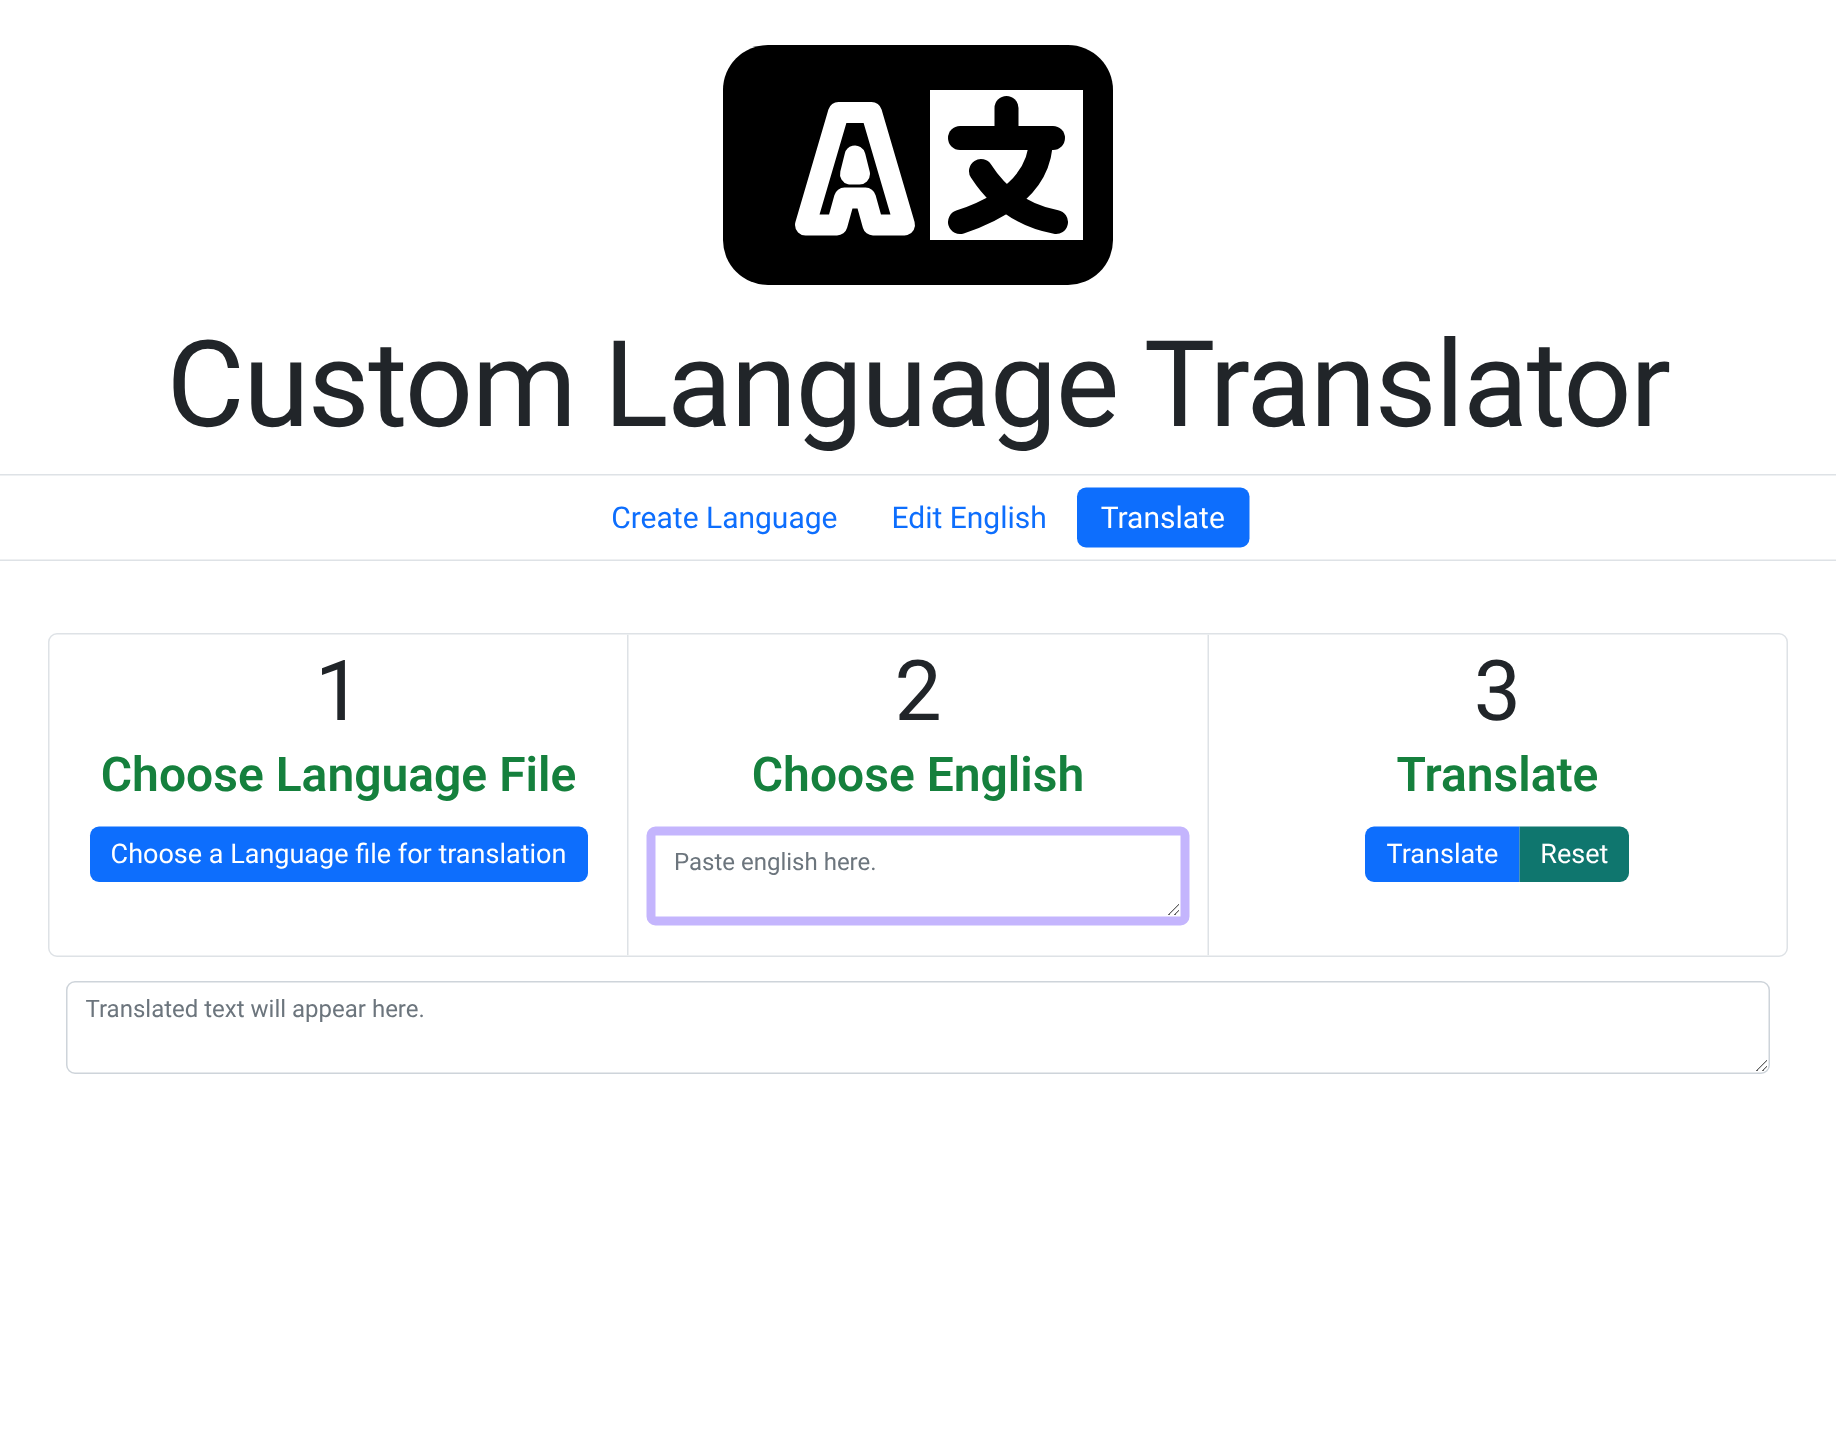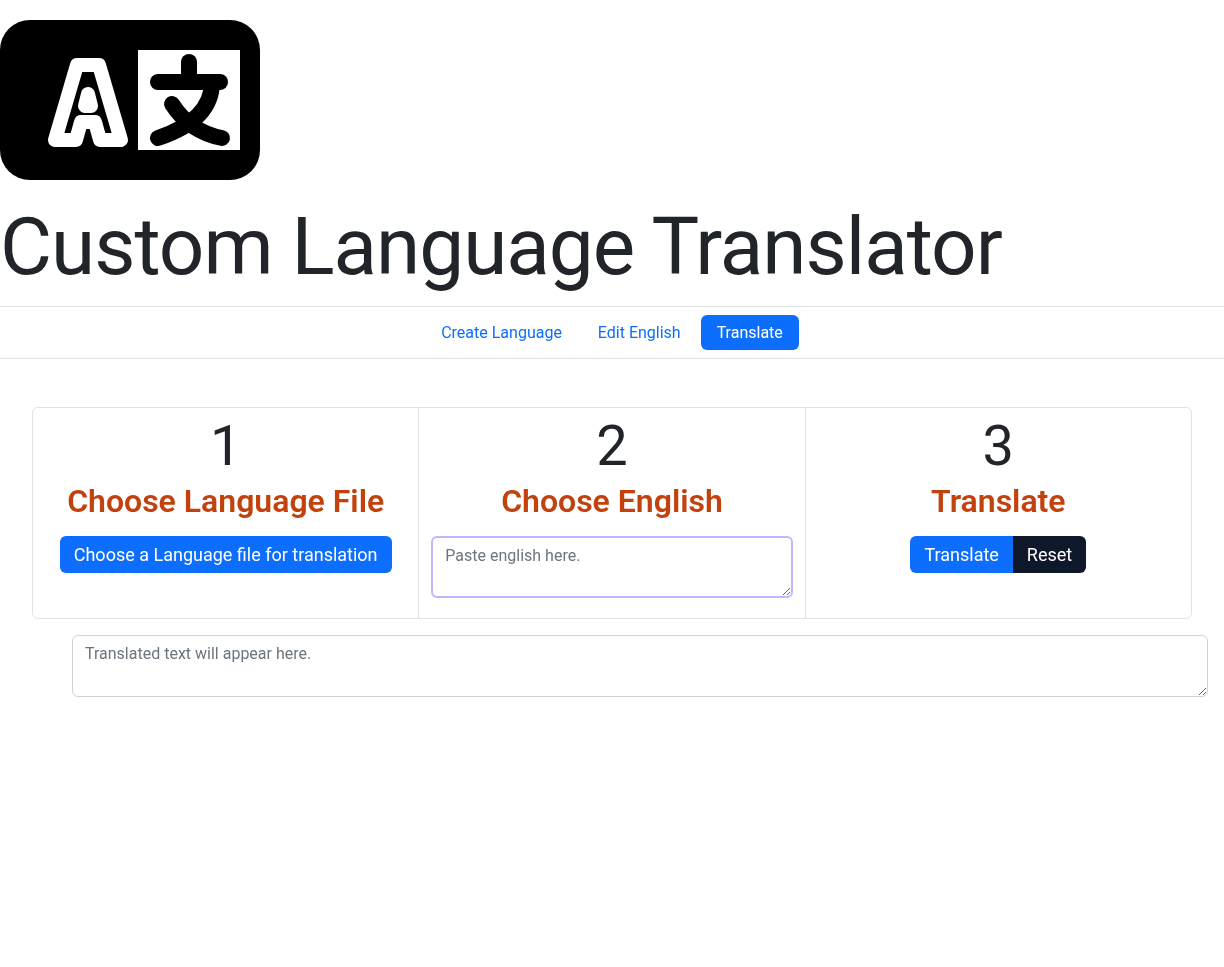--- a/index.html
+++ b/index.html
@@ -6,21 +6,22 @@
       box-sizing: border-box;
       margin: 0;
       padding: 0;
     }
     body {
       font-family: -apple-system, BlinkMacSystemFont, "Segoe UI", Roboto, "Helvetica Neue", Arial, sans-serif;
       background: #ffffff;
       color: #212529;
     }
     .header {
-      padding-top: 20px;
+      text-align: center;
+      margin-top: 30px;
     }
     .logo-icon {
       display: inline-block;
       margin-bottom: 16px;
     }
     .page-title {
       font-size: 80px;
       font-weight: 400;
       color: #212529;
       margin-bottom: 12px;
@@ -30,21 +31,21 @@
       border-top: 1px solid #dee2e6;
       border-bottom: 1px solid #dee2e6;
       padding: 8px 0;
       text-align: center;
     }
     .nav-item {
       display: inline-block;
       padding: 8px 16px;
       color: #0d6efd;
       text-decoration: none;
-      font-size: 16px;
+      font-size: 20px;
       border-radius: 6px;
       cursor: pointer;
     }
     .nav-item.active {
       background-color: #0d6efd;
       color: #ffffff;
     }
     .container {
       padding: 48px 32px 0 32px;
     }
@@ -65,56 +66,56 @@
     }
     .step-number {
       font-size: 56px;
       font-weight: 400;
       color: #212529;
       line-height: 1.1;
     }
     .step-title {
       font-size: 32px;
       font-weight: 600;
-      color: #c2410c;
+      color: #15803d;
       margin-bottom: 16px;
       margin-top: 4px;
     }
     .btn {
       display: inline-block;
       padding: 8px 14px;
       font-size: 18px;
       border: none;
       border-radius: 6px;
       cursor: pointer;
       font-family: inherit;
     }
     .btn-primary {
       background-color: #0d6efd;
       color: #ffffff;
     }
     .btn-danger {
-      background-color: #0f172a;
+      background-color: #0f766e;
       color: #ffffff;
     }
     .btn-group {
       display: inline-flex;
     }
     .btn-group .btn:first-child {
       border-top-right-radius: 0;
       border-bottom-right-radius: 0;
     }
     .btn-group .btn:last-child {
       border-top-left-radius: 0;
       border-bottom-left-radius: 0;
     }
     .textarea {
       width: 100%;
       padding: 8px 12px;
-      border: 2px solid #c4b5fd;
+      border: 6px solid #c4b5fd;
       border-radius: 6px;
       font-size: 16px;
       font-family: inherit;
       resize: both;
       min-height: 62px;
       color: #212529;
     }
     .textarea::placeholder {
       color: #6c757d;
     }
@@ -124,21 +125,20 @@
     .output {
       width: 100%;
       padding: 8px 12px;
       border: 1px solid #ced4da;
       border-radius: 6px;
       font-size: 16px;
       font-family: inherit;
       resize: both;
       min-height: 62px;
       color: #212529;
-      margin-left: 28px;
     }
     .output::placeholder {
       color: #6c757d;
     }
   </style>
 </head>
 <body>
 
 <div class="header">
   <div class="logo-icon">

